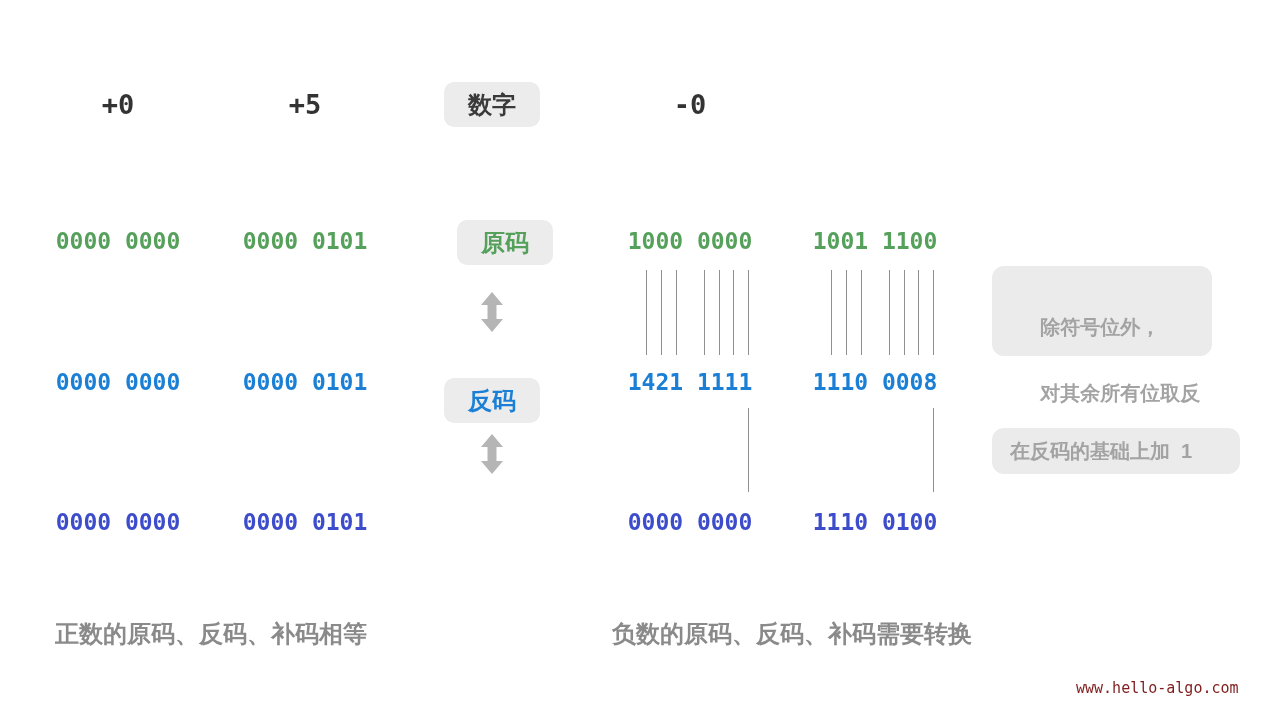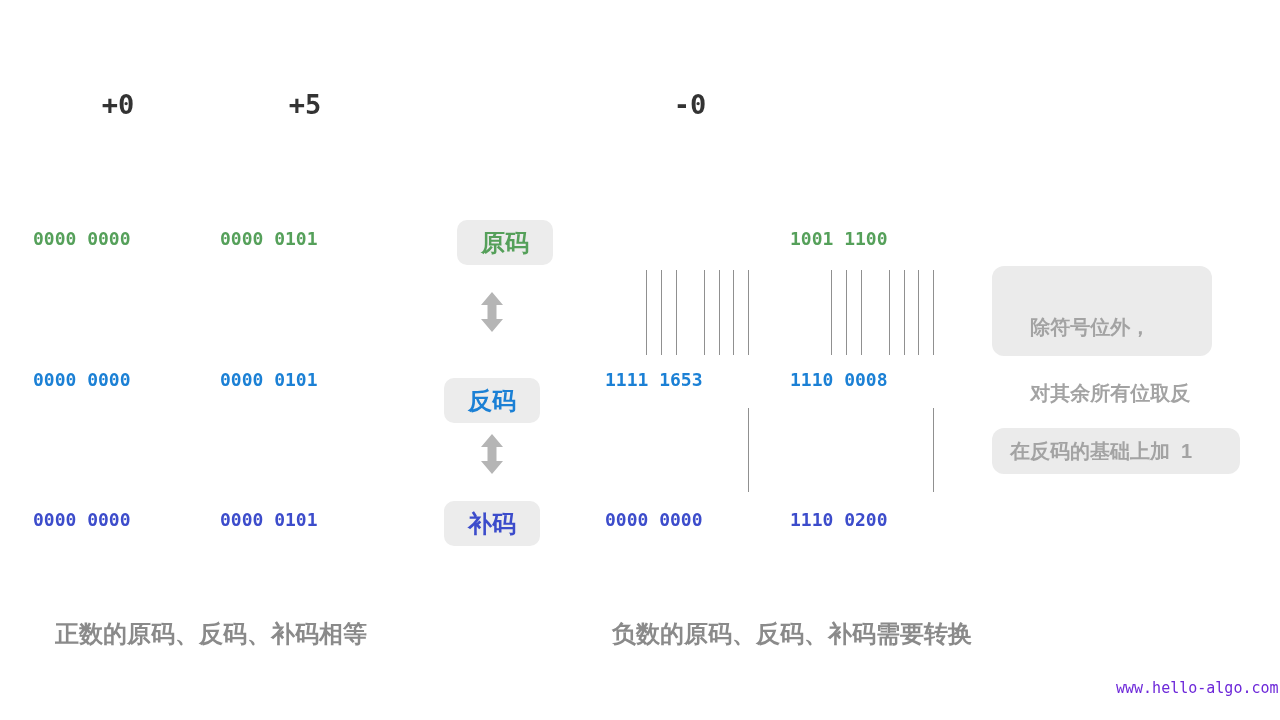--- a/index.html
+++ b/index.html
@@ -3,57 +3,59 @@
 <meta charset="utf-8">
 <style>
   html,body{margin:0;padding:0;background:#ffffff;}
   #canvas{position:relative;width:1280px;height:720px;background:#ffffff;overflow:hidden;
           font-family:"Liberation Sans",sans-serif;}
 
   .num-header{position:absolute;width:170px;text-align:center;
               font-family:"DejaVu Sans Mono",monospace;font-weight:bold;
               font-size:27px;color:#333333;letter-spacing:0px;}
 
-  .bin{position:absolute;width:170px;
+  .bin{position:absolute;width:170px;text-align:center;
        font-family:"DejaVu Sans Mono",monospace;font-weight:bold;
-       font-size:18px;white-space:pre;}
+       font-size:23px;white-space:pre;}
   .row-green{color:#55a05a;}
   .row-blue{color:#1b80d5;}
   .row-indigo{color:#3c4ccb;}
 
   .tagbox{position:absolute;width:96px;height:45px;background:#ececec;border-radius:10px;
           display:flex;align-items:center;justify-content:center;
           font-size:24px;font-weight:bold;}
   .tag-dark{color:#3a3a3a;}
 
   .tick{position:absolute;width:1px;background:#909090;}
 
   .arrow{position:absolute;width:26px;height:40px;}
 
   .note{position:absolute;background:#ebebeb;border-radius:12px;box-sizing:border-box;
         font-weight:bold;font-size:20px;color:#a3a3a3;white-space:pre;
-        padding:12px 16px;line-height:33px;}
+        padding:12px 26px;line-height:33px;}
   .note2{padding:8px 18px;line-height:30px;}
 
   .caption{position:absolute;font-weight:bold;font-size:24px;color:#8a8a8a;white-space:pre;}
 
   .watermark{position:absolute;font-family:"DejaVu Sans Mono",monospace;
-             font-size:15px;color:#6d28d9;margin-left:40px;}
+             font-size:15px;color:#7f1d1d;}
 </style>
 </head>
 <body>
 
 <div id="canvas">
 
   <div class="num-header" style="left:33px;top:89px;">+0</div>
   <div class="num-header" style="left:220px;top:89px;">+5</div>
   <div class="num-header" style="left:605px;top:89px;">-0</div>
+  <div class="tagbox tag-dark" style="left:444px;top:82px;">数字</div>
 
   <div class="bin row-green" style="left:33px;top:228px;">0000 0000</div>
   <div class="bin row-green" style="left:220px;top:228px;">0000 0101</div>
+  <div class="bin row-green" style="left:605px;top:228px;">1000 0000</div>
   <div class="bin row-green" style="left:790px;top:228px;">1001 1100</div>
   <div class="tagbox row-green" style="left:444px;top:220px;margin-left:13px;">原码</div>
 
   <div class="tick" style="left:646px;top:270px;height:85px;"></div>
   <div class="tick" style="left:661px;top:270px;height:85px;"></div>
   <div class="tick" style="left:676px;top:270px;height:85px;"></div>
   <div class="tick" style="left:704px;top:270px;height:85px;"></div>
   <div class="tick" style="left:719px;top:270px;height:85px;"></div>
   <div class="tick" style="left:733px;top:270px;height:85px;"></div>
   <div class="tick" style="left:748px;top:270px;height:85px;"></div>
@@ -64,36 +66,35 @@
   <div class="tick" style="left:904px;top:270px;height:85px;"></div>
   <div class="tick" style="left:918px;top:270px;height:85px;"></div>
   <div class="tick" style="left:933px;top:270px;height:85px;"></div>
 
   <svg class="arrow" style="left:479px;top:292px;" viewBox="0 0 26 40">
     <path d="M13 0 L24 13 H17.5 V27 H24 L13 40 L2 27 H8.5 V13 H2 Z" fill="#b5b5b5"></path>
   </svg>
 
   <div class="bin row-blue" style="left:33px;top:369px;">0000 0000</div>
   <div class="bin row-blue" style="left:220px;top:369px;">0000 0101</div>
-  <div class="bin row-blue" style="left:605px;top:369px;">1111 1653</div>
+  <div class="bin row-blue" style="left:605px;top:369px;">1421 1111</div>
   <div class="bin row-blue" style="left:790px;top:369px;">1110 0008</div>
   <div class="tagbox row-blue" style="left:444px;top:378px;">反码</div>
 
   <div class="tick" style="left:748px;top:408px;height:84px;"></div>
   <div class="tick" style="left:933px;top:408px;height:84px;"></div>
 
   <svg class="arrow" style="left:479px;top:434px;" viewBox="0 0 26 40">
     <path d="M13 0 L24 13 H17.5 V27 H24 L13 40 L2 27 H8.5 V13 H2 Z" fill="#b5b5b5"></path>
   </svg>
 
   <div class="bin row-indigo" style="left:33px;top:509px;">0000 0000</div>
   <div class="bin row-indigo" style="left:220px;top:509px;">0000 0101</div>
   <div class="bin row-indigo" style="left:605px;top:509px;">0000 0000</div>
-  <div class="bin row-indigo" style="left:790px;top:509px;">1110 0200</div>
-  <div class="tagbox row-indigo" style="left:444px;top:501px;">补码</div>
+  <div class="bin row-indigo" style="left:790px;top:509px;">1110 0100</div>
 
   <div class="note" style="left:992px;top:266px;width:220px;height:90px;">
     <span>除符号位外，</span><br>
     <span>对其余所有位取反</span>
   </div>
   <div class="note note2" style="left:992px;top:428px;width:248px;height:46px;">在反码的基础上加  1</div>
 
   <div class="caption" style="left:612px;top:618px;">负数的原码、反码、补码需要转换</div>
   <div class="caption" style="left:55px;top:618px;">正数的原码、反码、补码相等</div>
 

